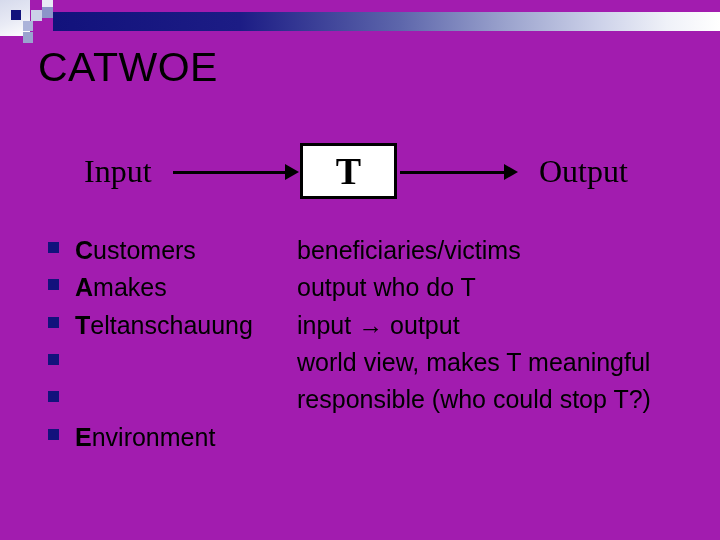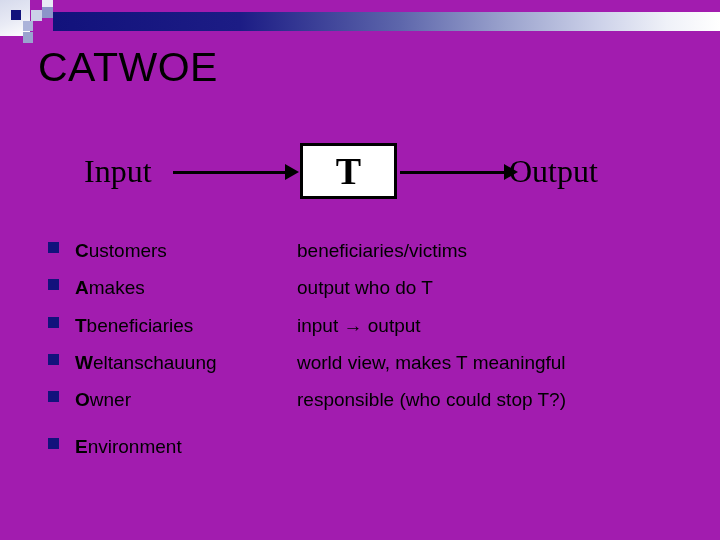--- a/index.html
+++ b/index.html
@@ -31,42 +31,42 @@
     font-size:41px;font-weight:400;letter-spacing:0.5px;color:#000;
     font-family:"Liberation Sans","DejaVu Sans",sans-serif;
   }
   
   .diagram{position:absolute;left:0;top:0;width:720px;height:540px;pointer-events:none;padding-left:17px;}
   .dia-label{
     position:absolute;font-family:"Liberation Serif","DejaVu Serif",serif;
     font-size:32px;color:#000;white-space:nowrap;
   }
   .lbl-input{left:84px;top:153px;}
-  .lbl-output{left:509px;top:153px;}
+  .lbl-output{left:539px;top:153px;}
   .arrow{position:absolute;height:16px;}
   .arrow .shaft{
     position:absolute;left:0;top:6.5px;height:3px;background:#000;width:calc(100% - 14px);
   }
   .arrow .head{
     position:absolute;right:0;top:0;width:0;height:0;
     border-left:14px solid #000;border-top:8px solid transparent;border-bottom:8px solid transparent;
   }
   .arrow-1{left:173px;top:164px;width:126px;}
   .arrow-2{left:400px;top:164px;width:118px;}
   .t-box{
     position:absolute;left:300px;top:143px;width:97px;height:56px;
     border:3px solid #000;background:#fff;box-sizing:border-box;
     display:flex;align-items:center;justify-content:center;
   }
   .t-box .t{
     font-family:"Liberation Serif","DejaVu Serif",serif;
     font-size:38px;font-weight:700;line-height:1;color:#000;
   }
   
-  .row{position:absolute;left:0;width:720px;height:38px;font-size:19px;line-height:37px;}
+  .row{position:absolute;left:0;width:720px;height:38px;font-size:25px;line-height:37px;}
   .row .bullet{
     position:absolute;left:48px;top:10px;width:11px;height:11px;background:var(--navy,#12127c);
   }
   .row .term{position:absolute;left:75px;top:0;white-space:nowrap;}
   .row .term b{font-weight:700;}
   .row .desc{position:absolute;left:297px;top:0;white-space:nowrap;}
 </style>
 </head>
 <body>
 
@@ -105,32 +105,30 @@
         <span class="term"><b>C</b><span>ustomers</span></span>
         <span class="desc">beneficiaries/victims</span>
       </div>
       <div class="row" style="top: 269.33px;">
         <span class="bullet"></span>
         <span class="term"><b>A</b><span>makes</span></span>
         <span class="desc">output who do T</span>
       </div>
       <div class="row" style="top: 306.66px;">
         <span class="bullet"></span>
-        <span class="term"><b>T</b><span>beneficiaries</span></span>
+        <span class="term"><b>T</b><span>eltanschauung</span></span>
         <span class="desc">input → output</span>
       </div>
       <div class="row" style="top: 343.99px;">
         <span class="bullet"></span>
-        <span class="term"><b>W</b><span>eltanschauung</span></span>
         <span class="desc">world view, makes T meaningful</span>
       </div>
       <div class="row" style="top: 381.32px;">
         <span class="bullet"></span>
-        <span class="term"><b>O</b><span>wner</span></span>
         <span class="desc">responsible (who could stop T?)</span>
       </div>
-      <div class="row" style="top: 418.65px; margin-top: 9px;">
+      <div class="row" style="top: 418.65px;">
         <span class="bullet"></span>
         <span class="term"><b>E</b><span>nvironment</span></span>
       </div>
     </div>
 
 </div>
 
 </body></html>

